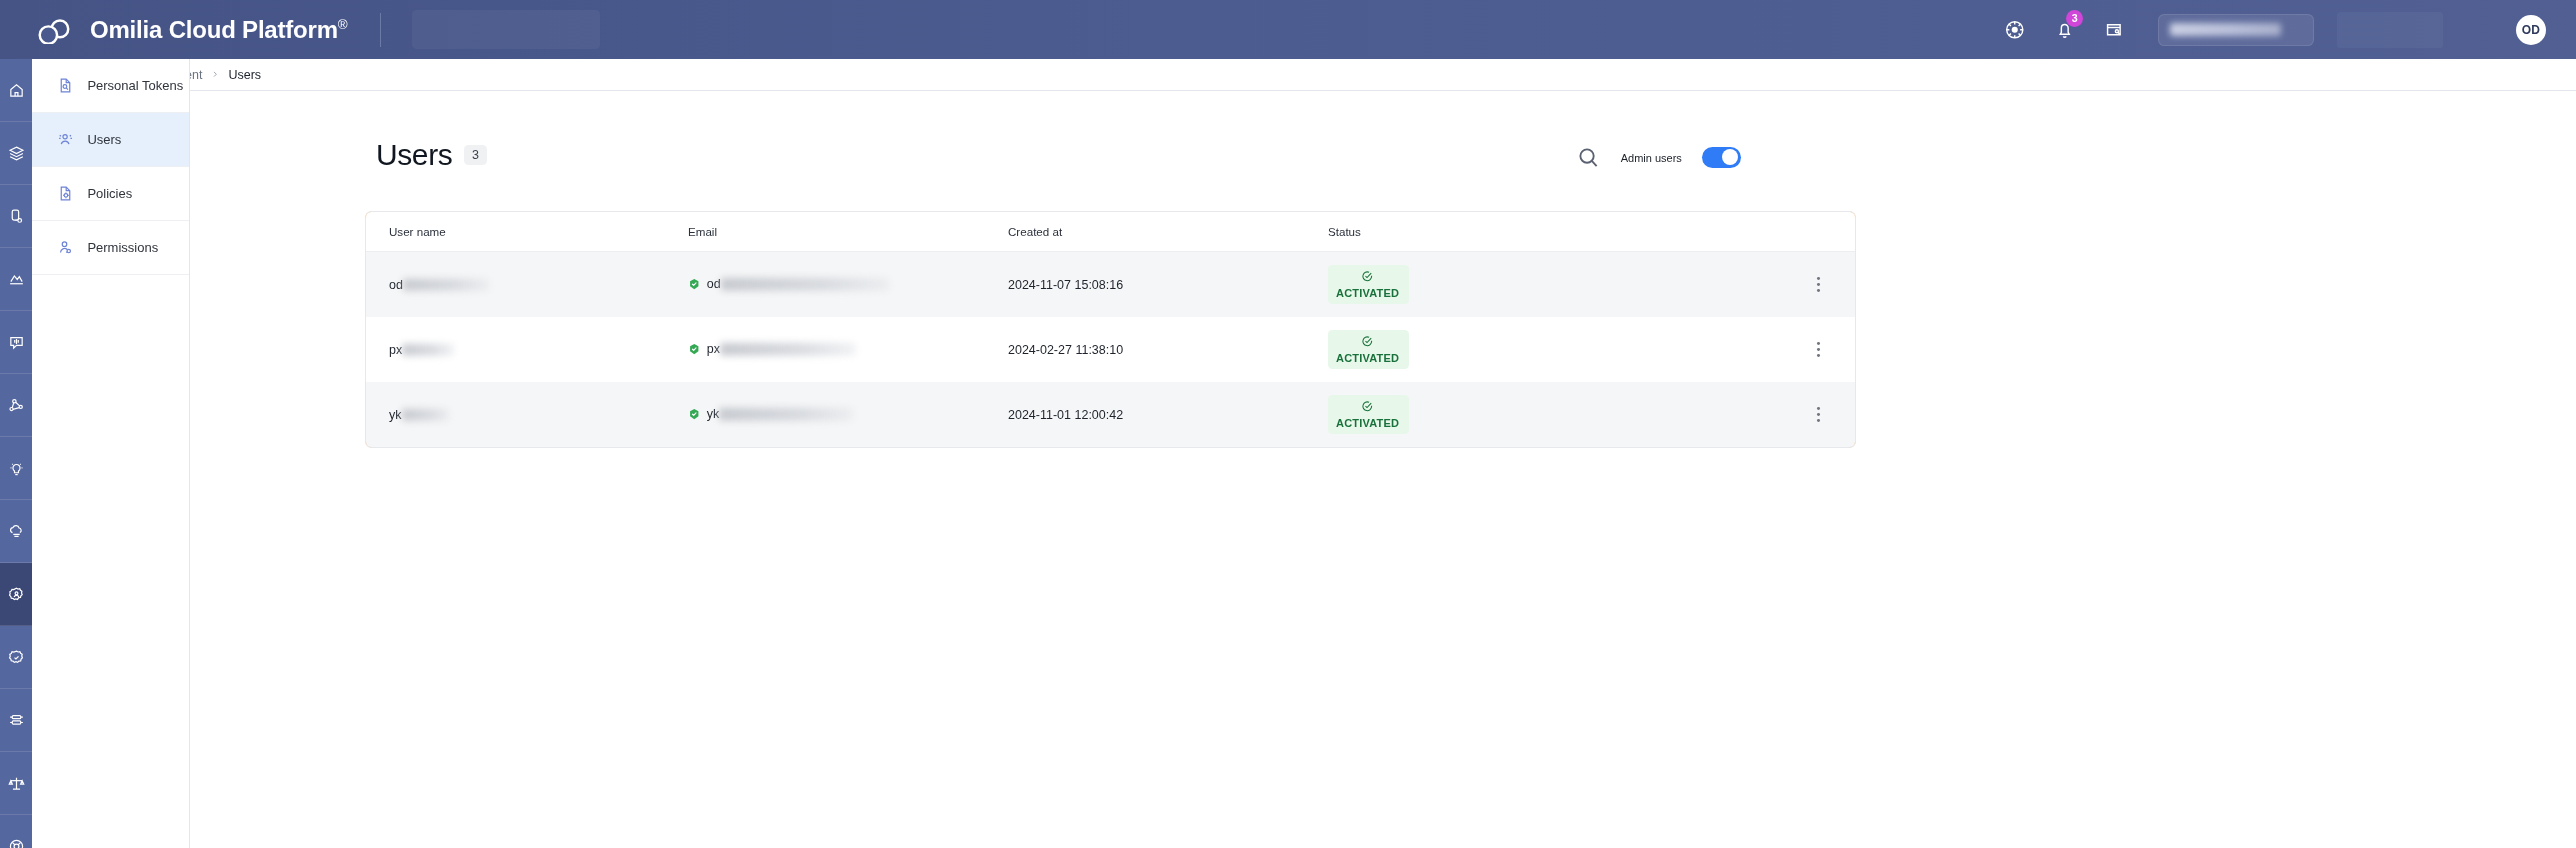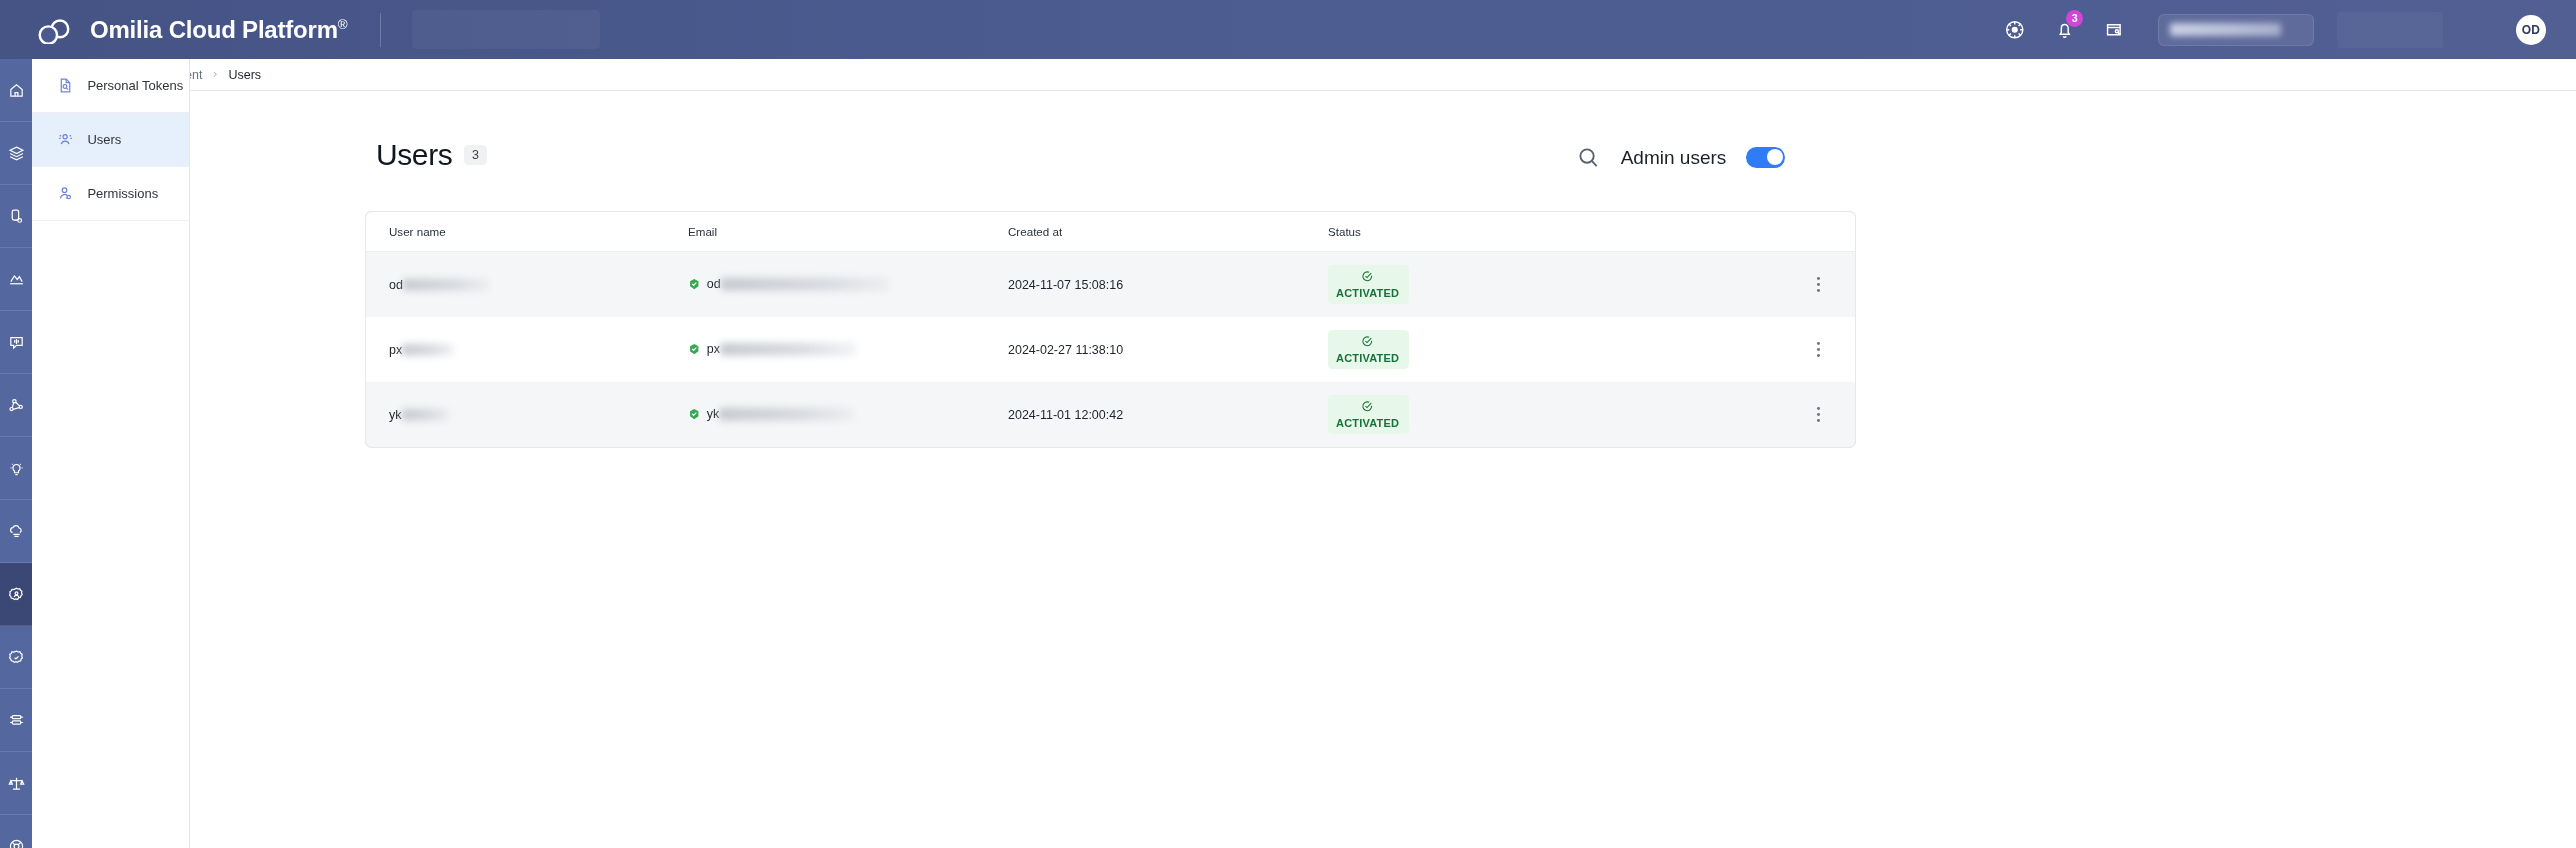--- a/index.html
+++ b/index.html
@@ -104,21 +104,21 @@
   }
   .page-title { font-size:30px; color:#111720; font-weight:normal; letter-spacing:-0.4px; }
   .count-chip {
     background:#f0f1f3; color:#3b4150; font-size:12.5px; border-radius:4.5px;
     padding:3.6px 8px; line-height:1;
   }
   .head-tools {
     position:absolute; top:54px; left:1386px; display:flex; align-items:center; gap:19.7px;
   }
   .search-btn { width:25px; height:25px; color:#5b6170; cursor:pointer; }
-  .admin-label { font-size:19px; color:#1b2028; white-space:nowrap; }
+  .admin-label { font-size:11px; color:#1b2028; white-space:nowrap; }
   .toggle {
     width:39px; height:20.6px; border-radius:10.7px; background:#2f7cf6; position:relative;
     cursor:pointer; flex:none;
   }
   .toggle .knob {
     position:absolute; top:2.2px; right:2.2px; width:16px; height:16px;
     border-radius:50%; background:#fff;
   }
 
   
@@ -321,20 +321,29 @@
   <div class="nav-item active">
     <svg class="nav-ico" viewBox="0 0 24 24" fill="none" stroke="currentColor" stroke-width="1.7">
       <circle cx="11.4" cy="8.2" r="3"></circle>
         <path d="M6 18.6a5.6 5.6 0 0 1 10.9 0"></path>
       <path d="M5.6 7.2l-1.8-1M18 7.2l1.8-1M5.1 10.4H3M19 10.4h2.1"></path>
       </svg>
     <span class="nav-label">Users</span>
   </div>
   <div class="nav-item">
     <svg class="nav-ico" viewBox="0 0 24 24" fill="none" stroke="currentColor" stroke-width="1.7">
+      <path d="M6 3h7l5 5v13H6z"></path>
+        <path d="M13 3v5h5"></path>
+      <circle cx="12.6" cy="14.6" r="2.5"></circle>
+        <path d="M12.6 10.6v1.1M12.6 17.5v1.1M8.7 14.6h1.1M15.5 14.6h1.1"></path>
+      </svg>
+    <span class="nav-label">Policies</span>
+  </div>
+  <div class="nav-item">
+    <svg class="nav-ico" viewBox="0 0 24 24" fill="none" stroke="currentColor" stroke-width="1.7">
       <circle cx="10.6" cy="7.4" r="3.2"></circle>
         <path d="M5 19a5.6 5.6 0 0 1 9.4-4.1"></path>
       <circle cx="16.6" cy="17" r="2.4"></circle>
         <path d="M14.4 18.6h-1.6"></path>
       </svg>
     <span class="nav-label">Permissions</span>
   </div>
 </div>
 
 <div class="main">

